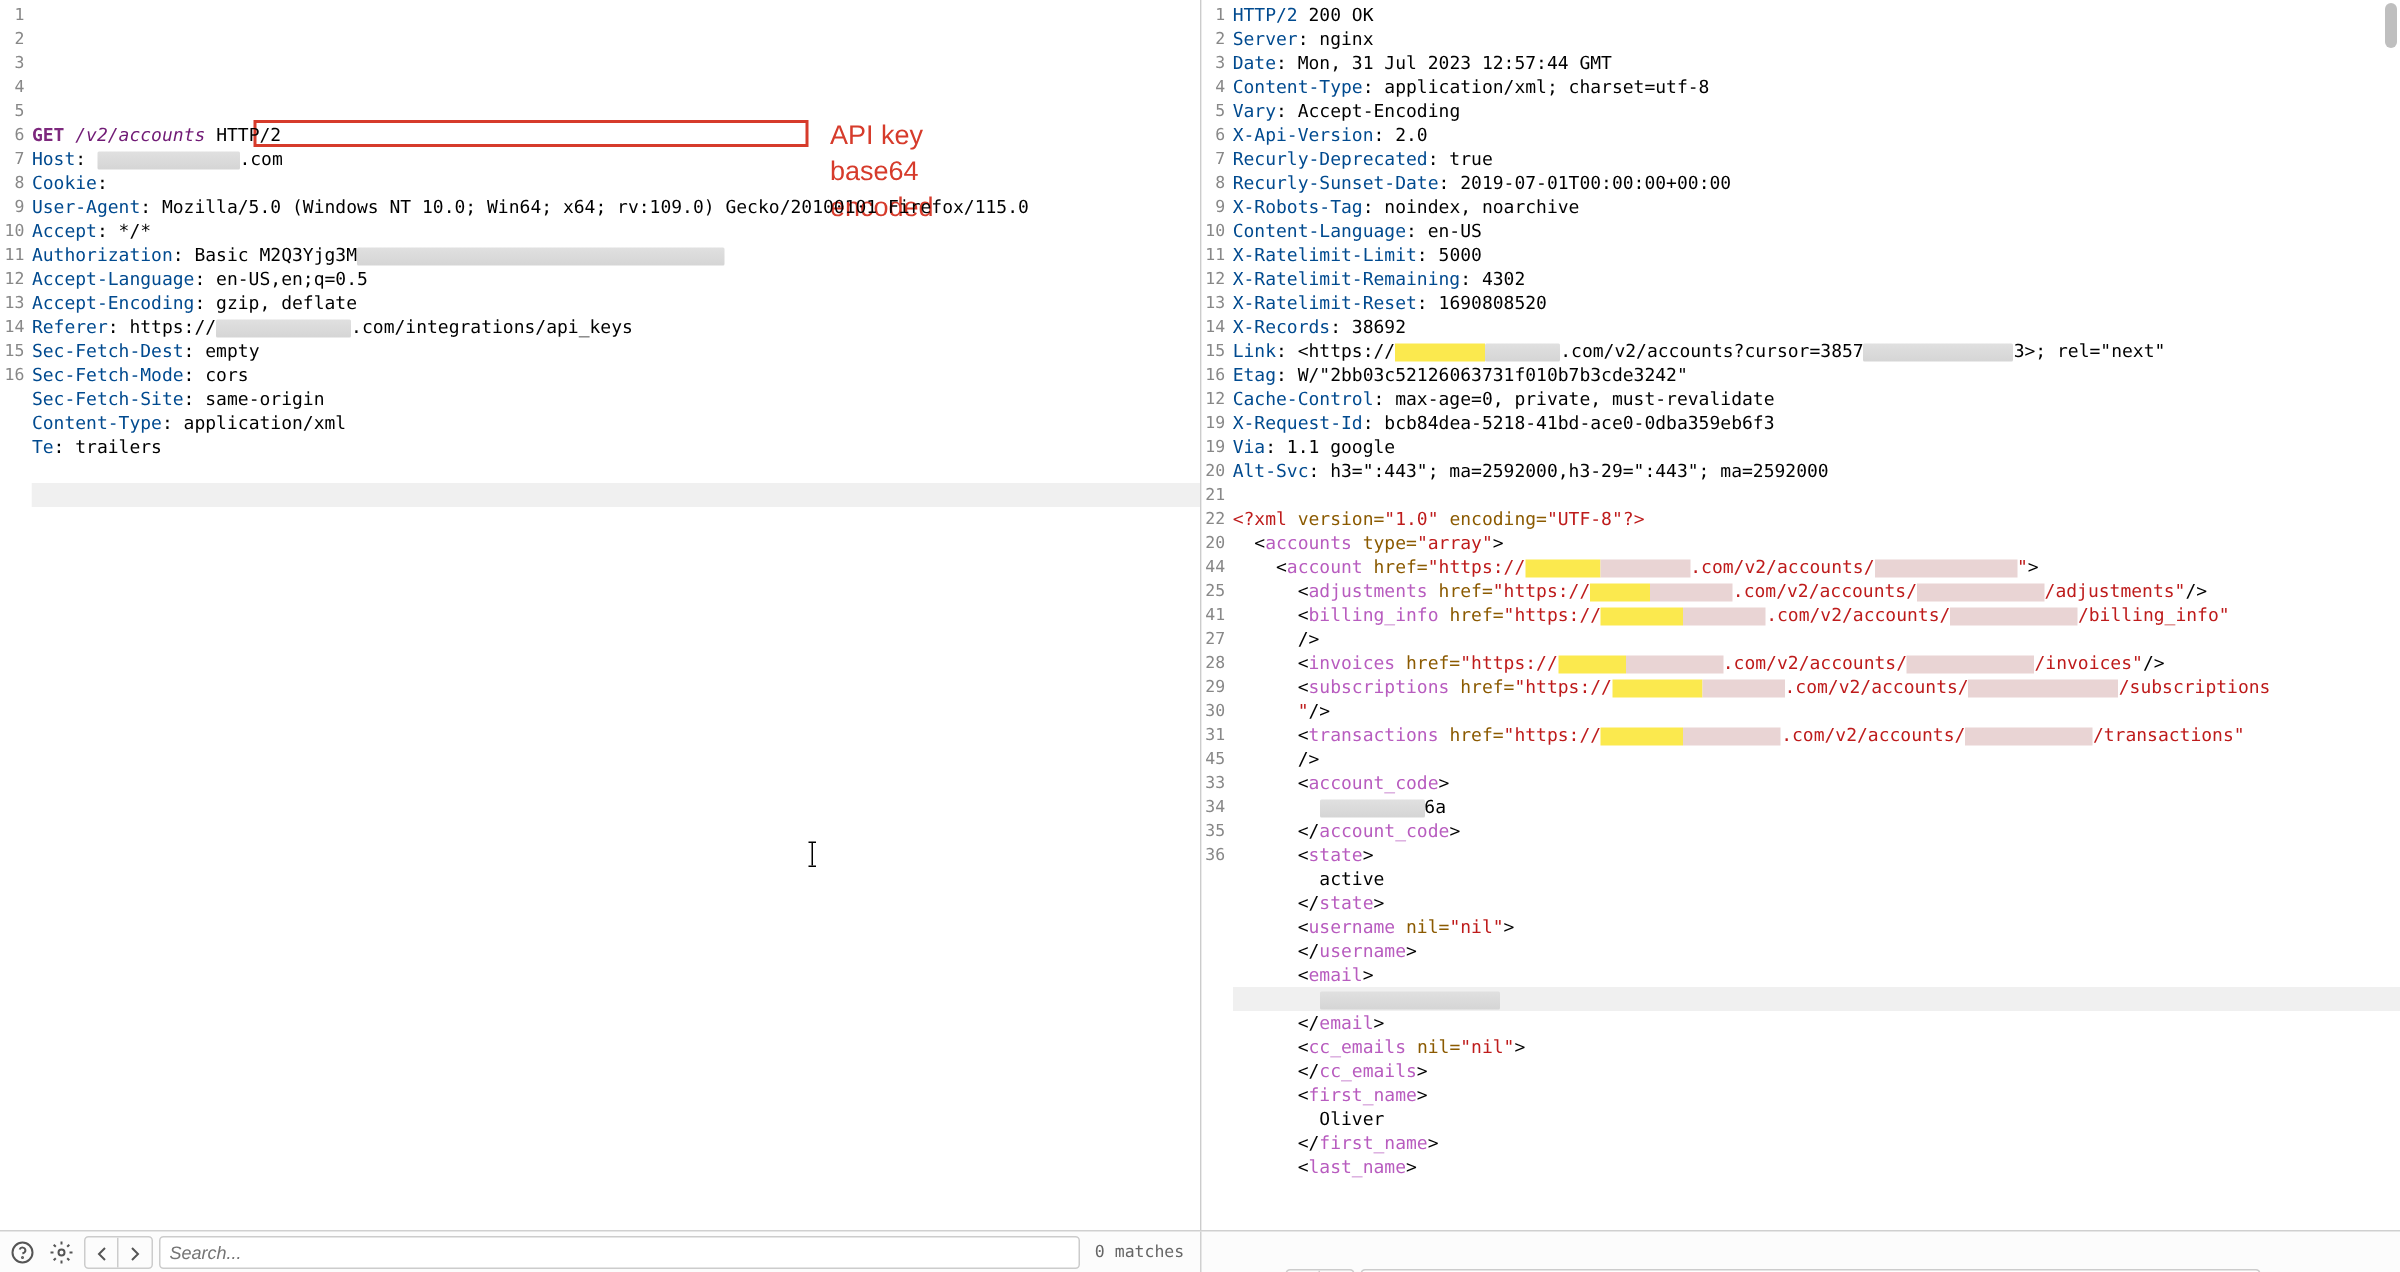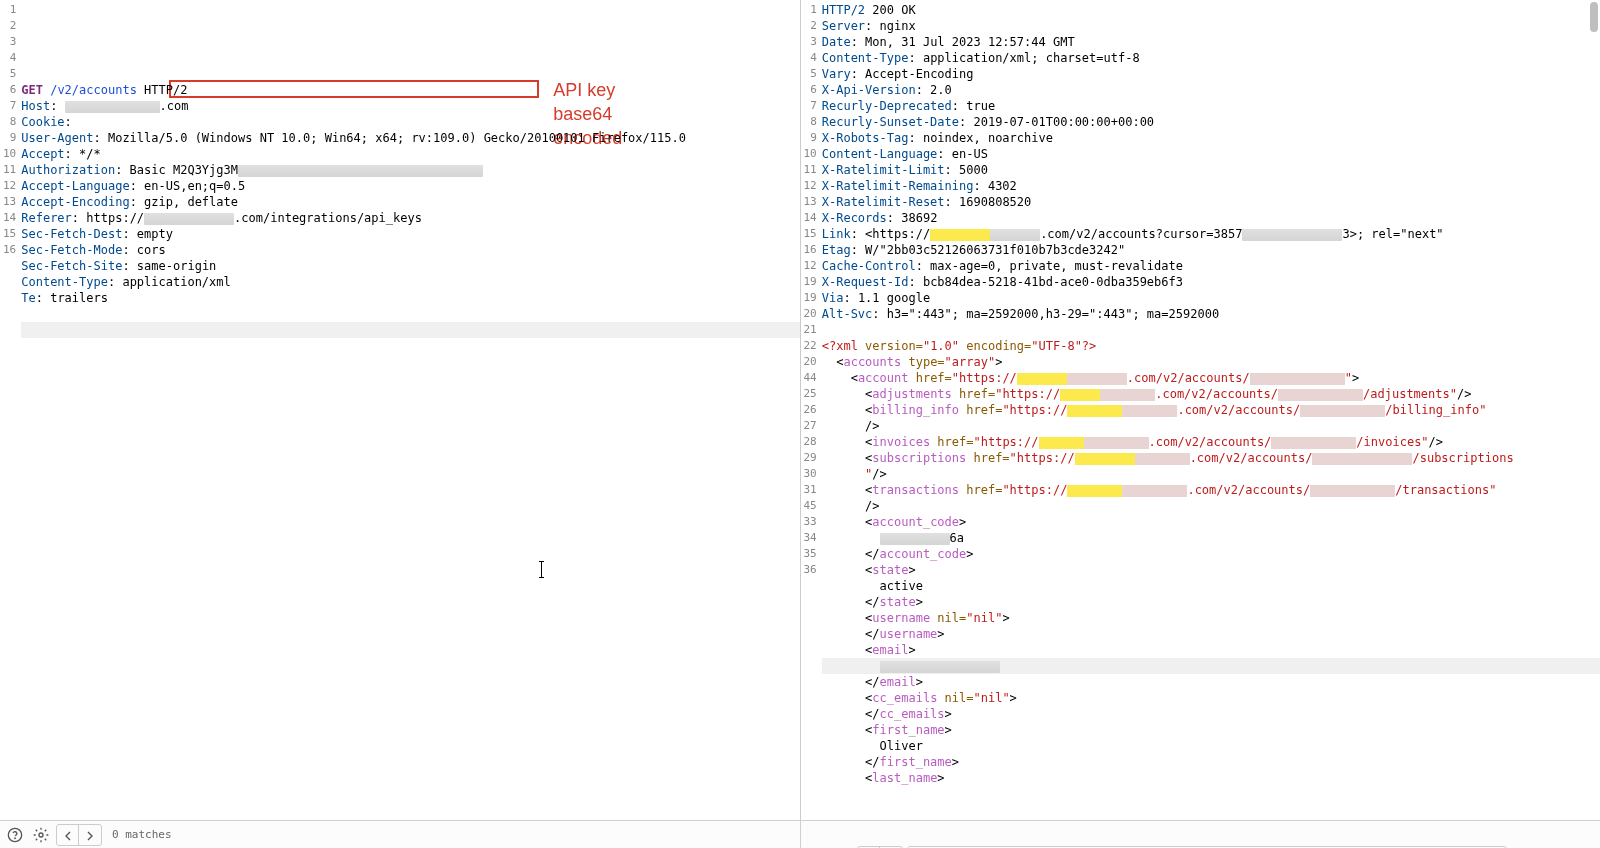--- a/index.html
+++ b/index.html
@@ -46,21 +46,21 @@
     .code {
       flex: 1;
       line-height: 16px;
       white-space: pre;
       padding: 2px 0;
       position: relative;
     }
     .code div { height: 16px; }
     .hn { color: #004a8f; }
     .method { color: #7d287d; font-weight: bold; }
-    .path { color: #1d4ed8; }
+    .path { color: #701a75; font-style: italic; }
     .status { color: #004a8f; }
     .tag { color: #b85cbf; }
     .attr { color: #8b5a00; }
     .str { color: #be1b1b; }
     .xml-decl { color: #be1b1b; }
     .redact-gray {
       background: linear-gradient(to bottom, #e0e0e0, #d5d5d5);
       color: transparent;
       border-radius: 1px;
       display: inline-block;
@@ -230,21 +230,21 @@
           <div>16</div>
           <div>12</div>
           <div>19</div>
           <div>19</div>
           <div>20</div>
           <div>21</div>
           <div>22</div>
           <div>20</div>
           <div>44</div>
           <div>25</div>
-          <div>26</div>
+          <div>41</div>
           <div></div>
           <div>27</div>
           <div>28</div>
           <div></div>
           <div>29</div>
           <div></div>
           <div>30</div>
           <div></div>
           <div></div>
           <div>31</div>
@@ -288,20 +288,21 @@
           <svg viewBox="0 0 24 24" fill="none" stroke="currentColor" stroke-width="2">
             <path d="M15 18l-6-6 6-6"></path>
           </svg>
         </div>
       <div class="icon-btn">
           <svg viewBox="0 0 24 24" fill="none" stroke="currentColor" stroke-width="2">
             <path d="M9 18l6-6-6-6"></path>
           </svg>
         </div>
     </div>
+    <input class="search" placeholder="Search..." style="">
     <span class="matches">0 matches</span>
   </div>
   <div class="panel-footer">
     <div class="icon-btn">
         <svg viewBox="0 0 24 24" fill="none" stroke="currentColor" stroke-width="2">
           <circle cx="12" cy="12" r="10"></circle>
           <path d="M9.1 9a3 3 0 0 1 5.8 1c0 2-3 3-3 3"></path>
           <circle cx="12" cy="17" r="0.5" fill="currentColor"></circle>
         </svg>
       </div>

